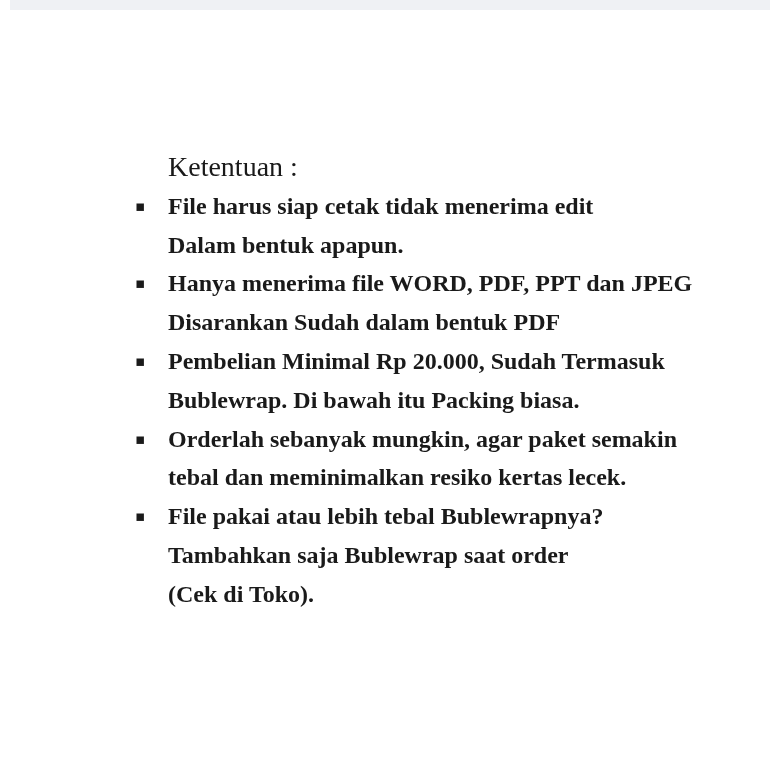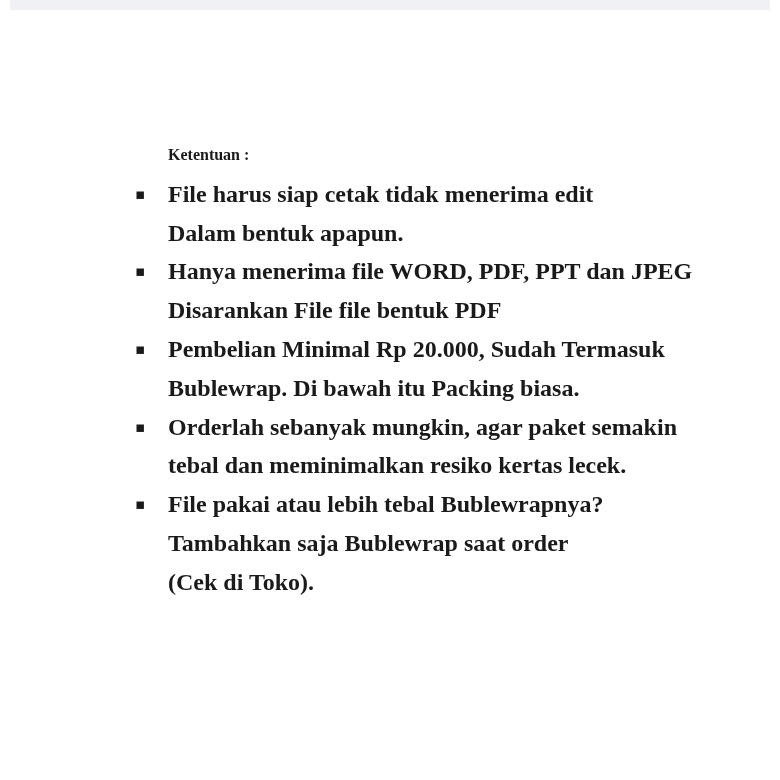--- a/index.html
+++ b/index.html
@@ -27,23 +27,23 @@
     position: absolute;
     top: 136px;
     left: 135px;
     width: 580px;
     color: #1a1a1a;
     font-weight: bold;
     font-size: 24px;
     line-height: 38.8px;
   }
   .doc-heading {
-    margin: 0 0 0 33px;
-    font-size: 16px;
-    font-weight: bold;
+    margin: 12px 0 0 33px;
+    font-size: 28px;
+    font-weight: normal;
     line-height: 38.8px;
     white-space: pre;
   }
   .bullet-list {
     margin: 0;
     padding: 0;
     list-style: none;
   }
   .bullet-item {
     display: flex;
@@ -77,21 +77,21 @@
 
       <li class="bullet-item">
         <span class="bullet-marker">▪</span>
         <span class="bullet-text">File harus siap cetak tidak menerima edit
 Dalam bentuk apapun.</span>
       </li>
 
       <li class="bullet-item">
         <span class="bullet-marker">▪</span>
         <span class="bullet-text">Hanya menerima file WORD, PDF, PPT dan JPEG
-Disarankan File file bentuk PDF</span>
+Disarankan Sudah dalam bentuk PDF</span>
       </li>
 
       <li class="bullet-item">
         <span class="bullet-marker">▪</span>
         <span class="bullet-text">Pembelian Minimal Rp 20.000, Sudah Termasuk
 Bublewrap. Di bawah itu Packing biasa.</span>
       </li>
 
       <li class="bullet-item">
         <span class="bullet-marker">▪</span>

